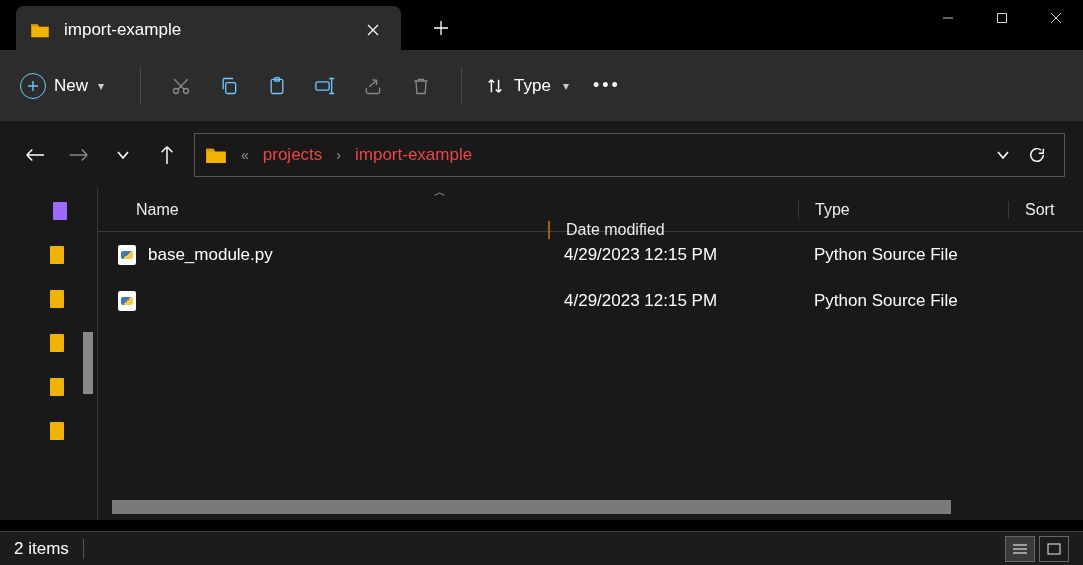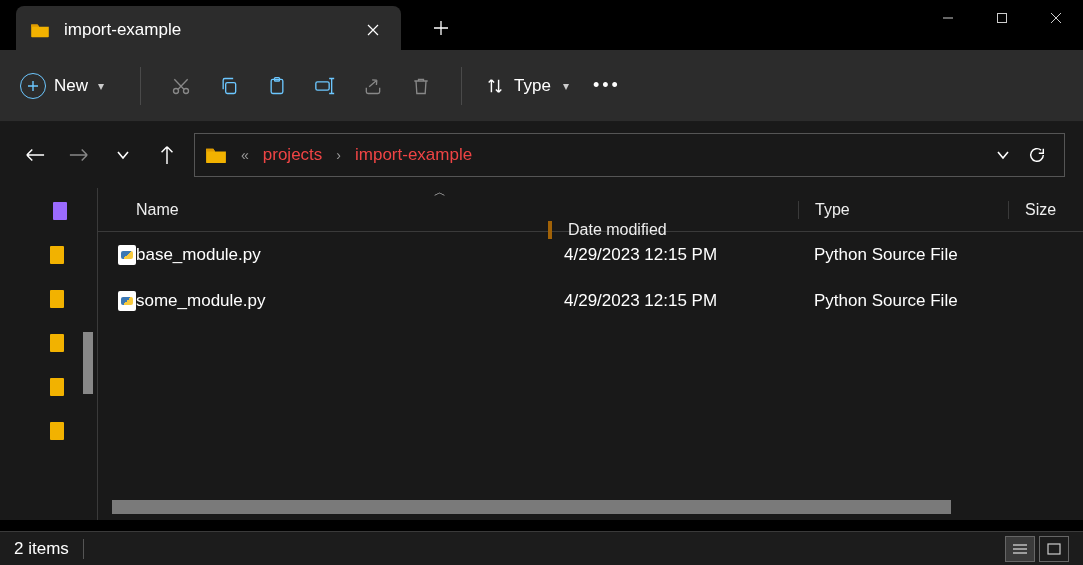--- a/index.html
+++ b/index.html
@@ -43,28 +43,28 @@
 .content { flex:1; display:flex; background:#191919; overflow:hidden; position:relative;}
 .side-strip { width:98px; border-right:1px solid #3a3a3a; display:flex; flex-direction:column; padding-top:14px; gap:26px; align-items:center; position:relative;}
 .side-item { width:14px; height:18px; background:#f2b200; border-radius:1px; display:block; margin-left:16px;}
 .side-item.purple { background:#9b6bff; margin-left:22px;}
 .side-scroll { position:absolute; right:4px; top:144px; width:10px; height:62px; background:#888;}
 
 .file-pane { flex:1; position:relative; }
 .headers { display:flex; height:44px; align-items:center; border-bottom:1px solid #3a3a3a; position:relative;}
 .col { font-size:16px; color:#eee; display:flex; align-items:center; padding-left:16px;}
 .col-name { width:450px; padding-left:38px;}
-.col-date { width:250px; border-left:4px solid #a16207;margin-top:40px;}
+.col-date { width:250px; border-left:2px solid #a16207;margin-top:40px;}
 .col-type { width:210px; border-left:1px solid #3a3a3a;}
 .col-size { flex:1; border-left:1px solid #3a3a3a;}
 .sort-caret { position:absolute; left:336px; top:-4px; color:#ccc; font-size:12px;}
 
 .row { display:flex; height:46px; align-items:center;}
 .row .cell { font-size:17px; color:#fff; padding-left:16px;}
-.row .cell.name { width:450px; padding-left:20px; display:flex; align-items:center; }
+.row .cell.name { width:450px; padding-left:20px; display:flex; align-items:center; gap:12px;}
 .row .cell.date { width:250px;}
 .row .cell.type { width:210px;}
 .py-icon { width:18px; height:20px; background:#fff; border-radius:2px; position:relative; display:inline-block;}
 .py-icon::after { content:""; position:absolute; left:3px; top:6px; width:12px; height:8px; background:linear-gradient(135deg,#3b78b5 50%,#f7ca3e 50%); border-radius:2px;}
 
 .hscroll { position:absolute; left:14px; right:18px; bottom:6px; height:14px; background:#191919;}
 .hscroll-thumb { height:14px; background:#7a7a7a; width:88%; margin-left:0;}
 
 
 .status { height:34px; background:#1c1c1c; border-top:1px solid #3a3a3a; display:flex; align-items:center; padding:0 14px; font-size:17px; color:#fff;margin-top:11px;}
@@ -232,35 +232,34 @@
     <span class="side-item"></span>
     <span class="side-item"></span>
     <div class="side-scroll"></div>
   </div>
   <div class="file-pane">
     <div class="headers">
       <span class="sort-caret">︿</span>
       <div class="col col-name">Name</div>
       <div class="col col-date">Date modified</div>
       <div class="col col-type">Type</div>
-      <div class="col col-size">Size</div>
+      <div class="col col-size">Sort</div>
     </div>
 
     <div class="row">
       <div class="cell name">
         <span class="py-icon"></span>
         <span>base_module.py</span>
       </div>
       <div class="cell date">4/29/2023 12:15 PM</div>
       <div class="cell type">Python Source File</div>
     </div>
     <div class="row">
       <div class="cell name">
         <span class="py-icon"></span>
-        <span>some_module.py</span>
       </div>
       <div class="cell date">4/29/2023 12:15 PM</div>
       <div class="cell type">Python Source File</div>
     </div>
 
     <div class="hscroll">
       <div class="hscroll-thumb"></div>
     </div>
   </div>
 </div>

